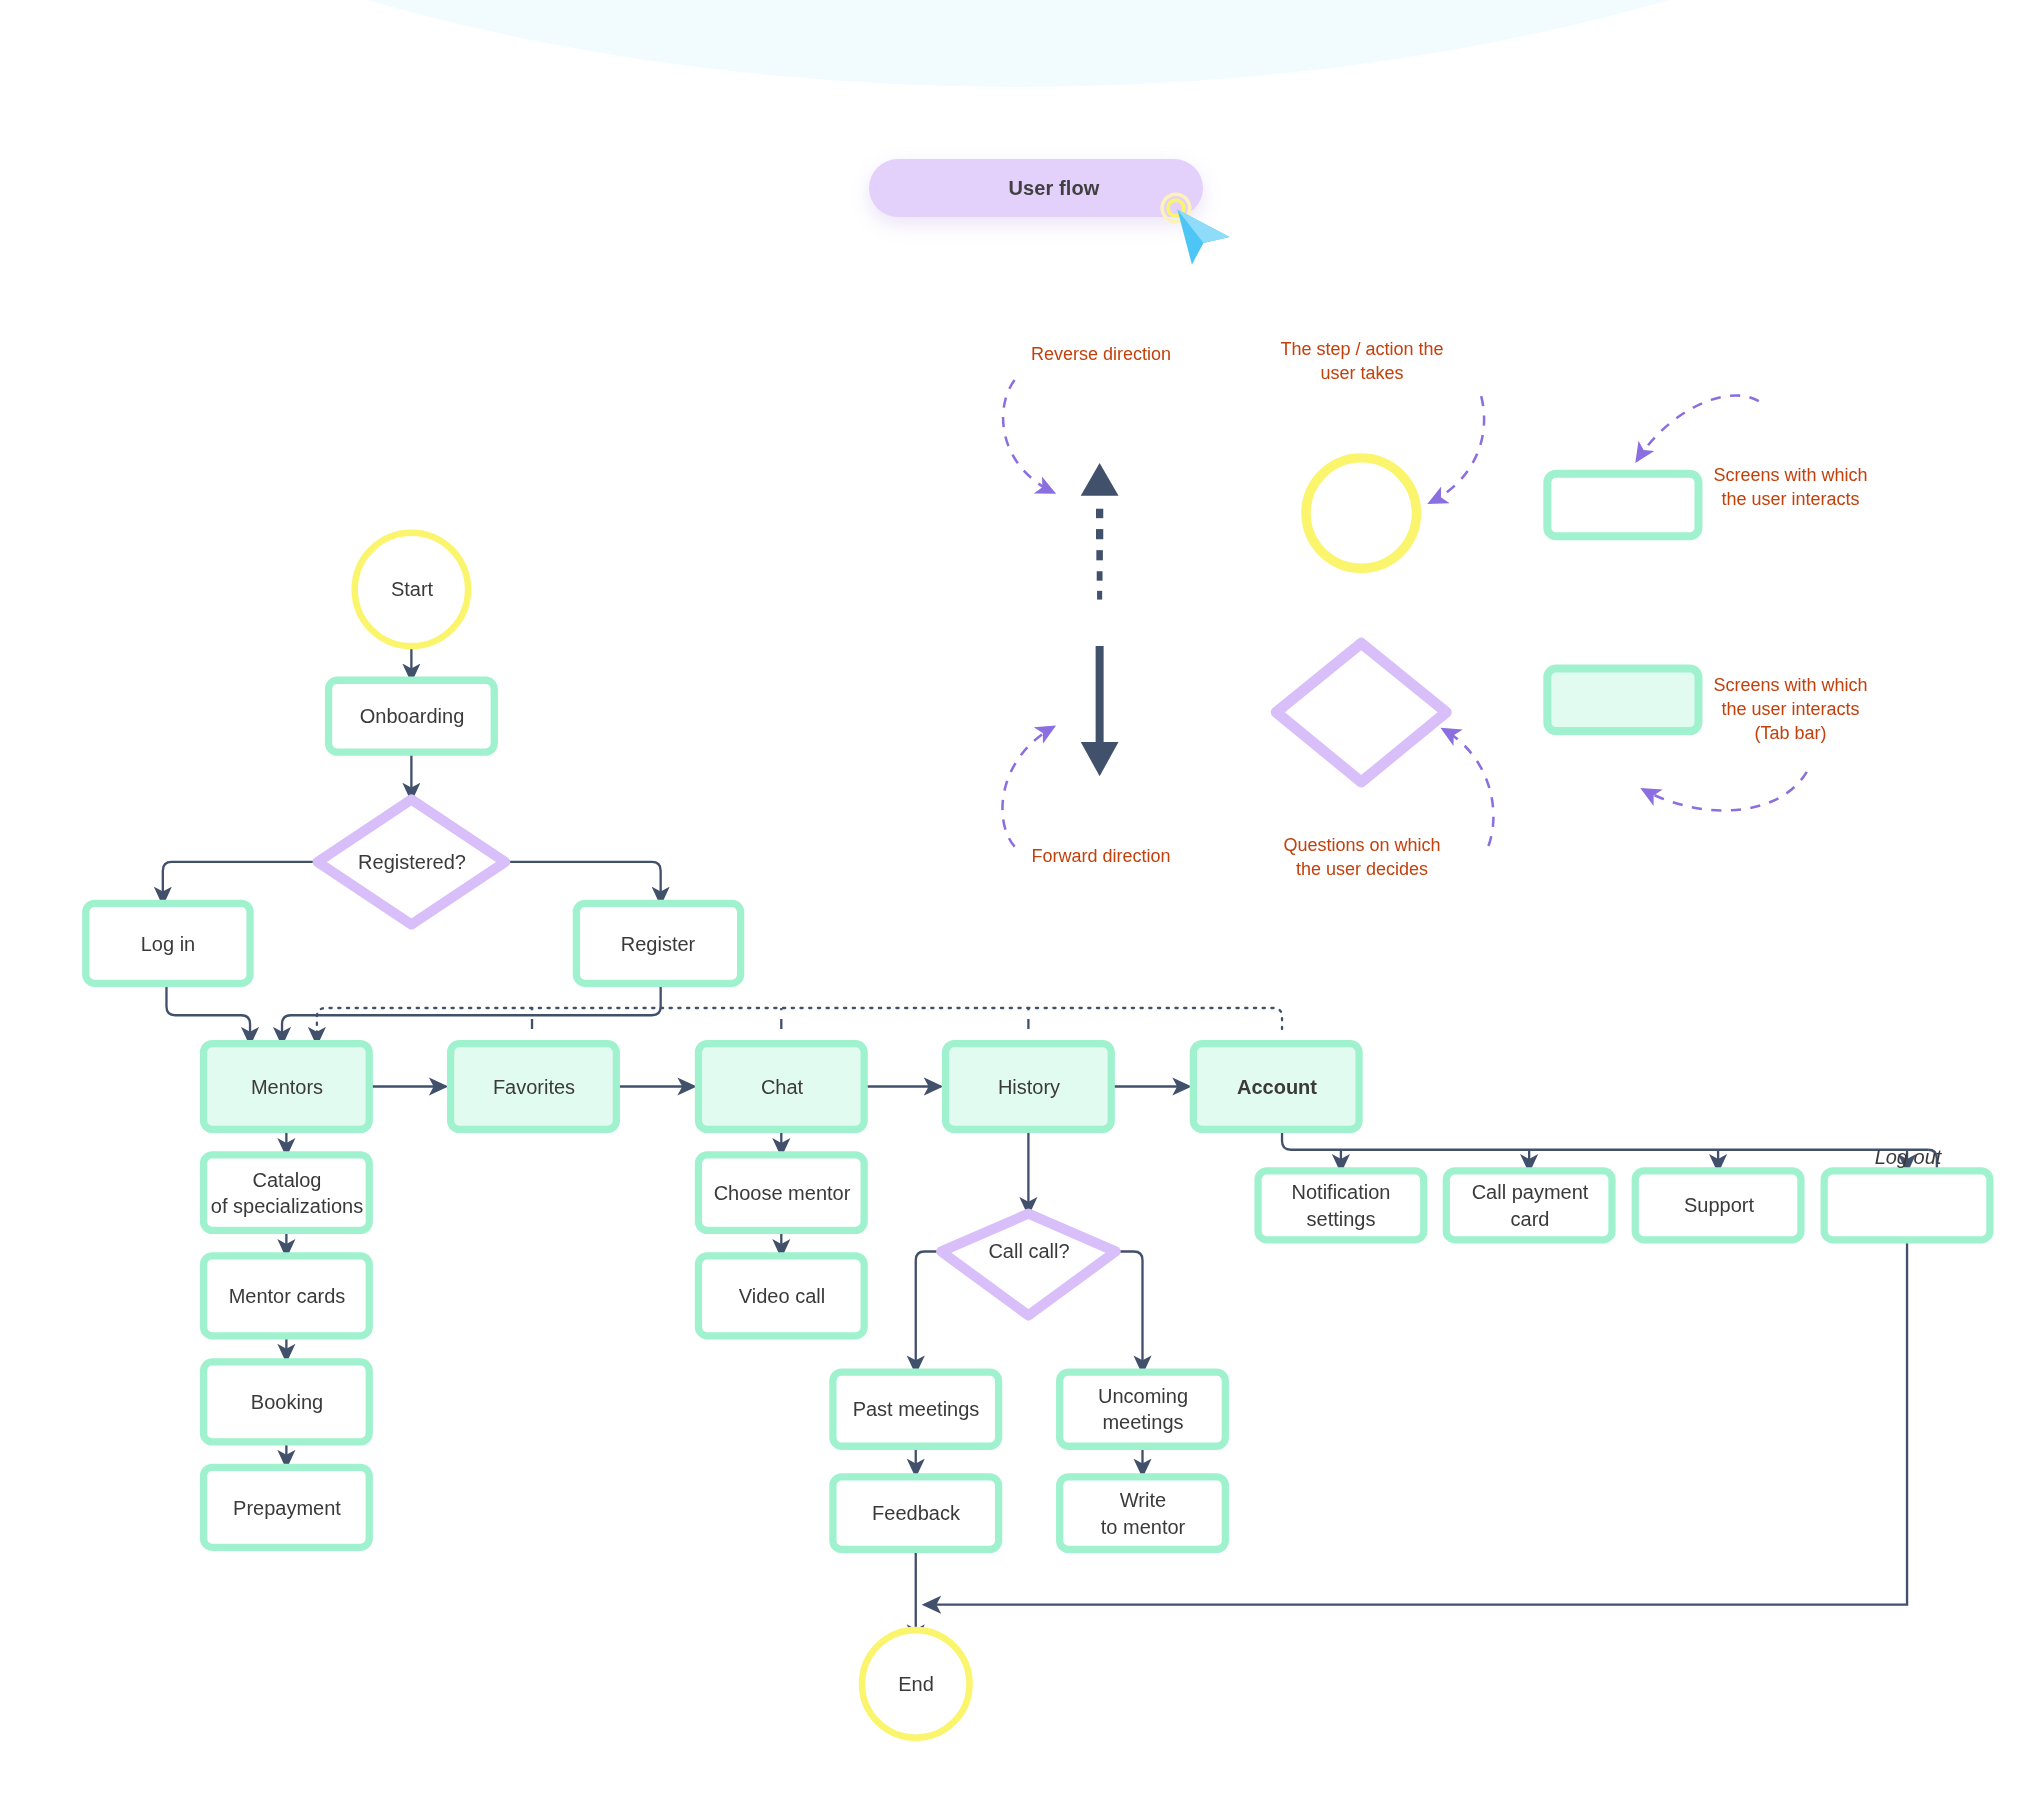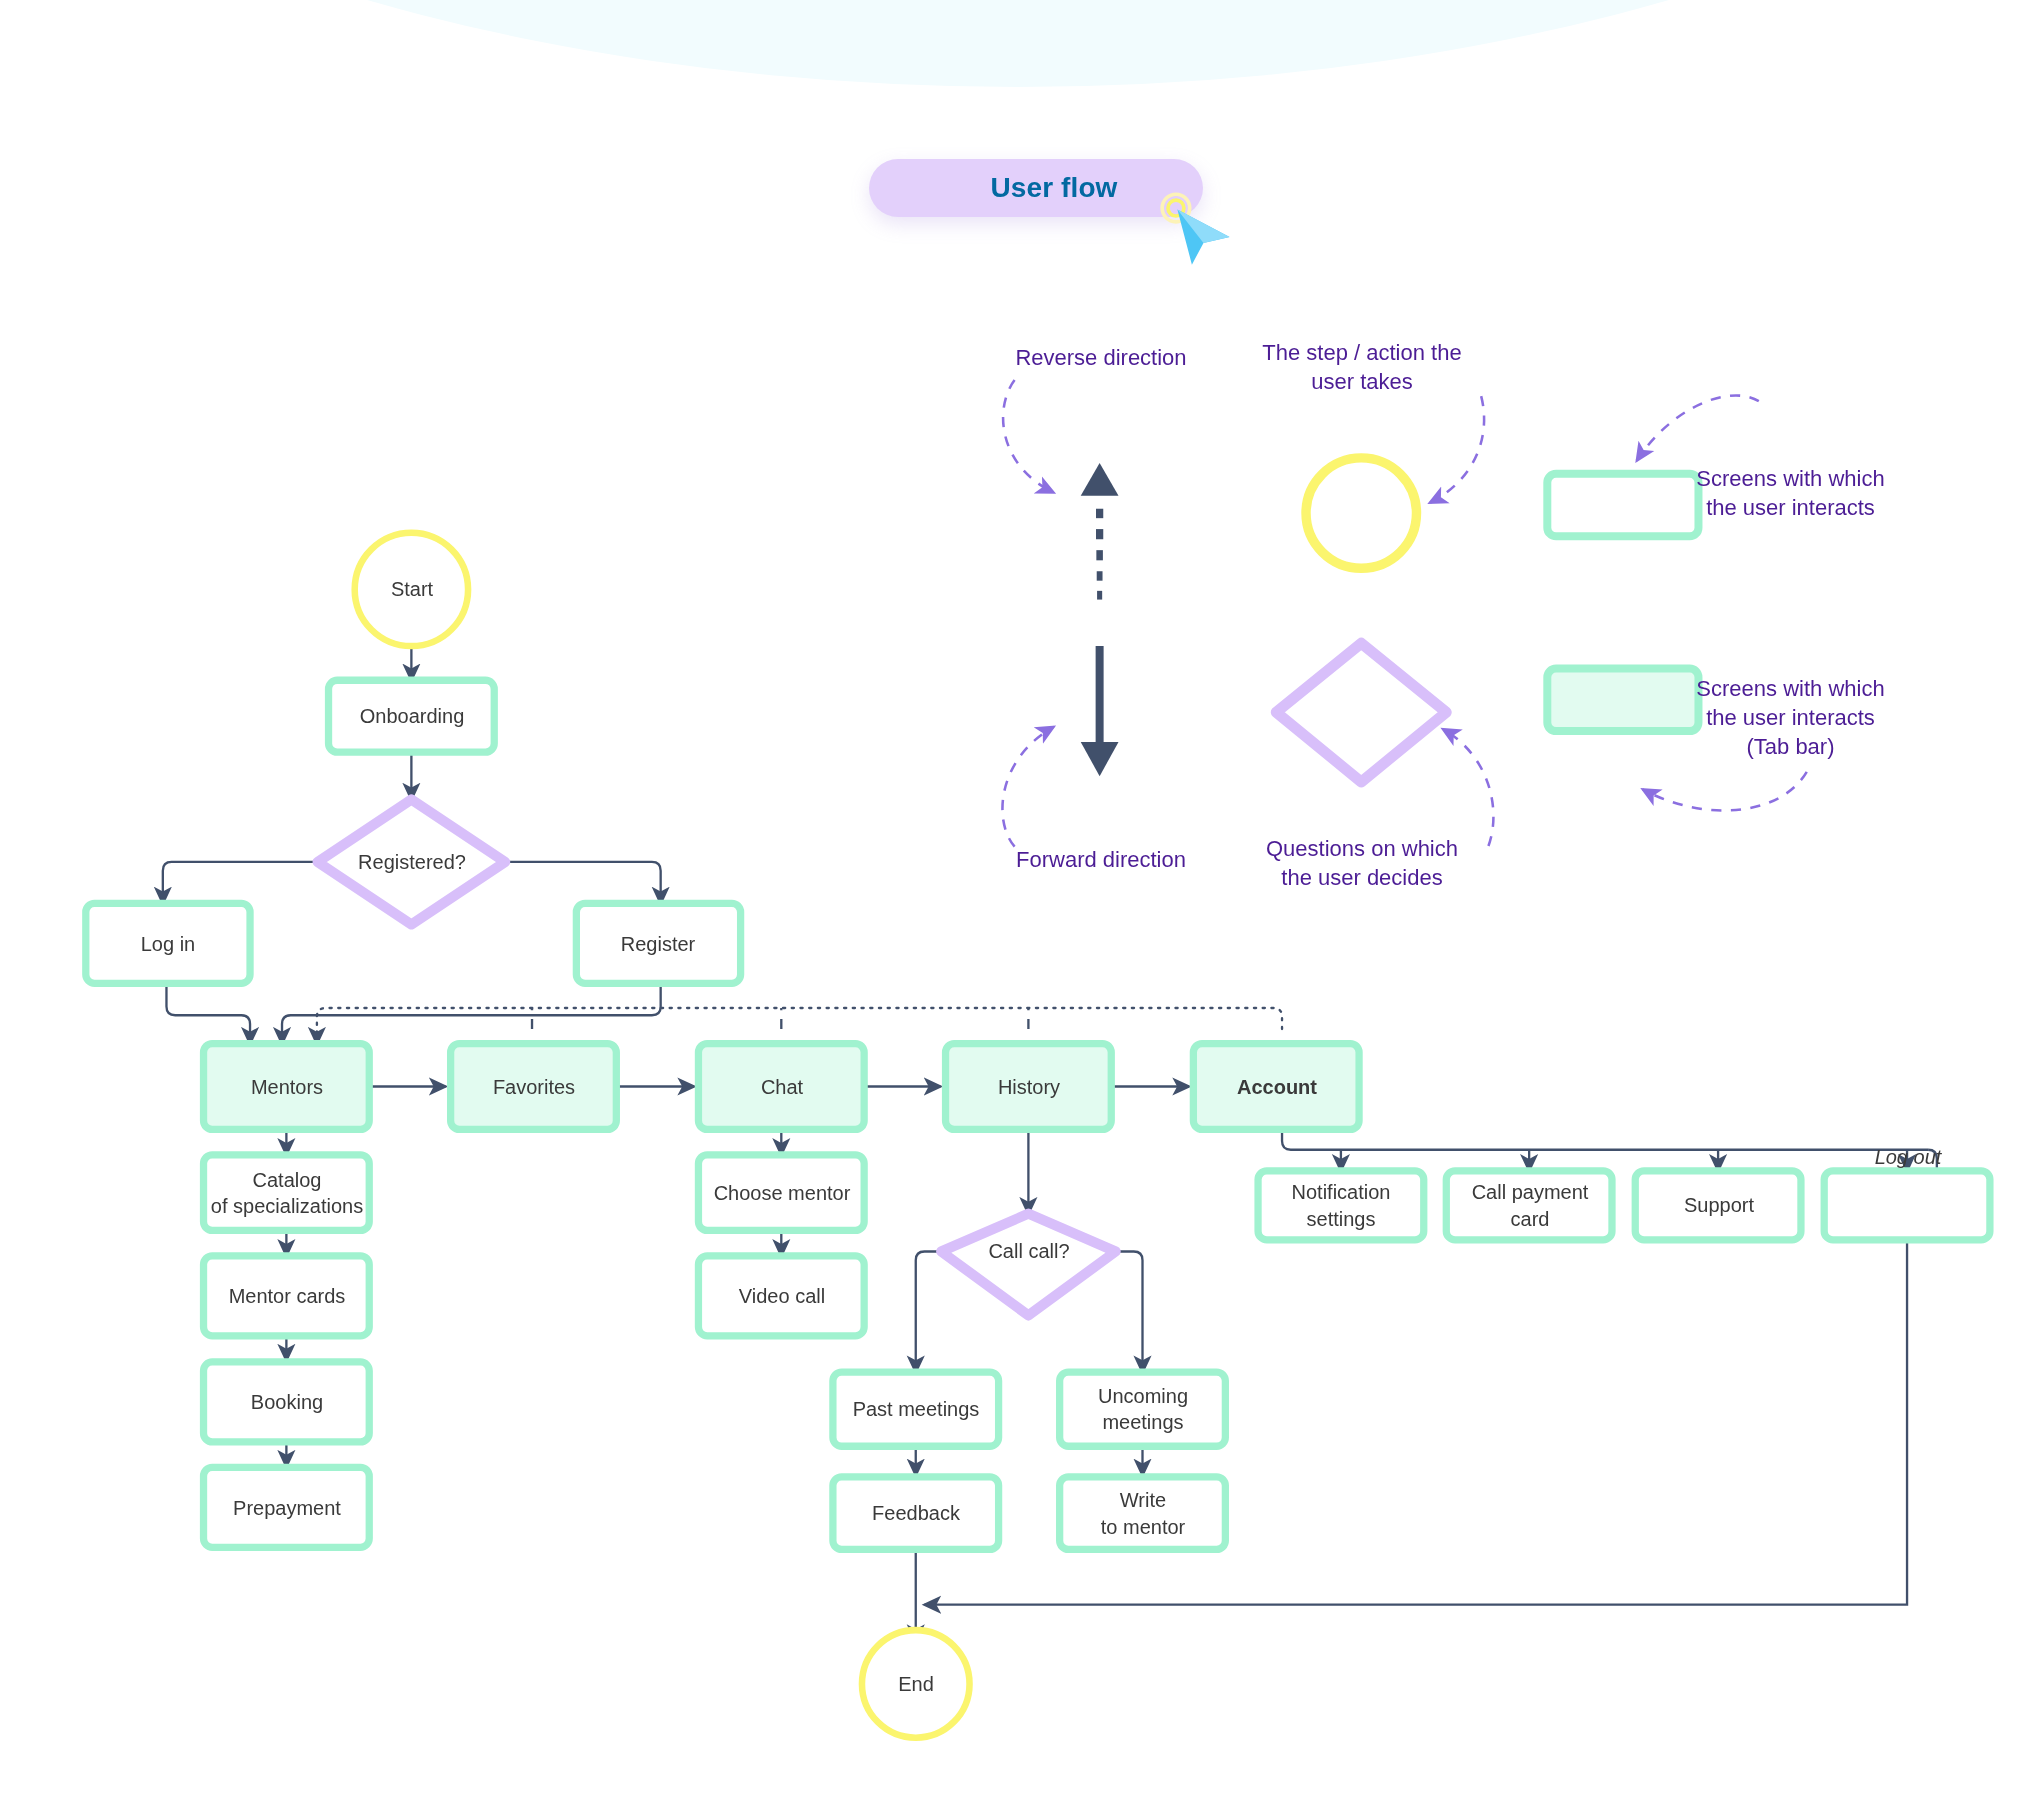--- a/index.html
+++ b/index.html
@@ -26,39 +26,39 @@
     position:absolute;
     left:869px; top:159px;
     width:334px; height:58px;
     background:#e3d0fb;
     border-radius:29px;
     box-shadow:0 7.3px 19px rgba(160,130,220,.22);
     display:flex;align-items:center;justify-content:center;
     z-index:3;
   }
   .title-pill span{
-    font-size:28px;font-weight:bold;color:#0369a1;letter-spacing:0.1px;margin-left:36px;
+    font-size:20px;font-weight:bold;color:#404040;letter-spacing:0.1px;margin-left:36px;
   }
   .cursor-wrap{position:absolute;left:1160px;top:192px;width:87px;height:80px;z-index:4;}
 
   
   .lbl{
     position:absolute;z-index:2;
     display:flex;align-items:center;justify-content:center;
     text-align:center;
     color:#3a3a3a;
     font-size:20px;
     line-height:1.32;
     pointer-events:none;
     white-space:pre-line;
   }
   .lgd{
     position:absolute;z-index:2;
-    text-align:center;color:#4c1d95;
-    font-size:22px;line-height:1.32;
+    text-align:center;color:#c2410c;
+    font-size:18px;line-height:1.32;
     white-space:pre-line;
   }
 </style>
 </head>
 <body>
 
 <div id="stage">
 
   <div class="bg-band"></div>
 

